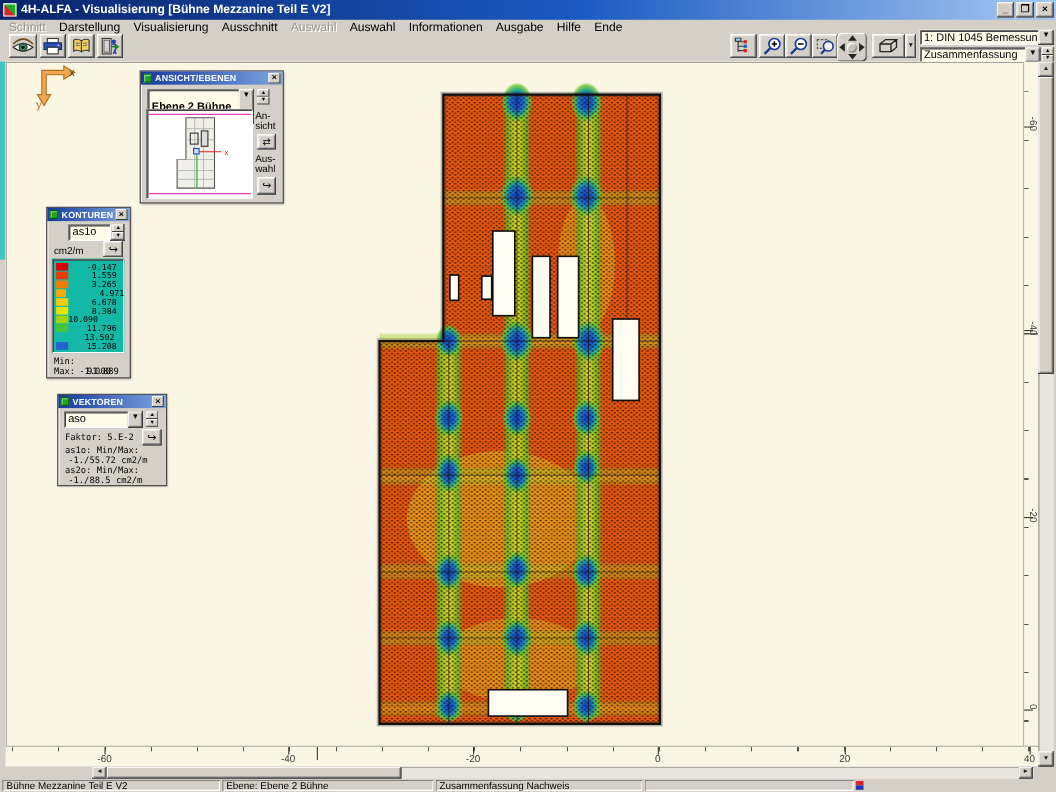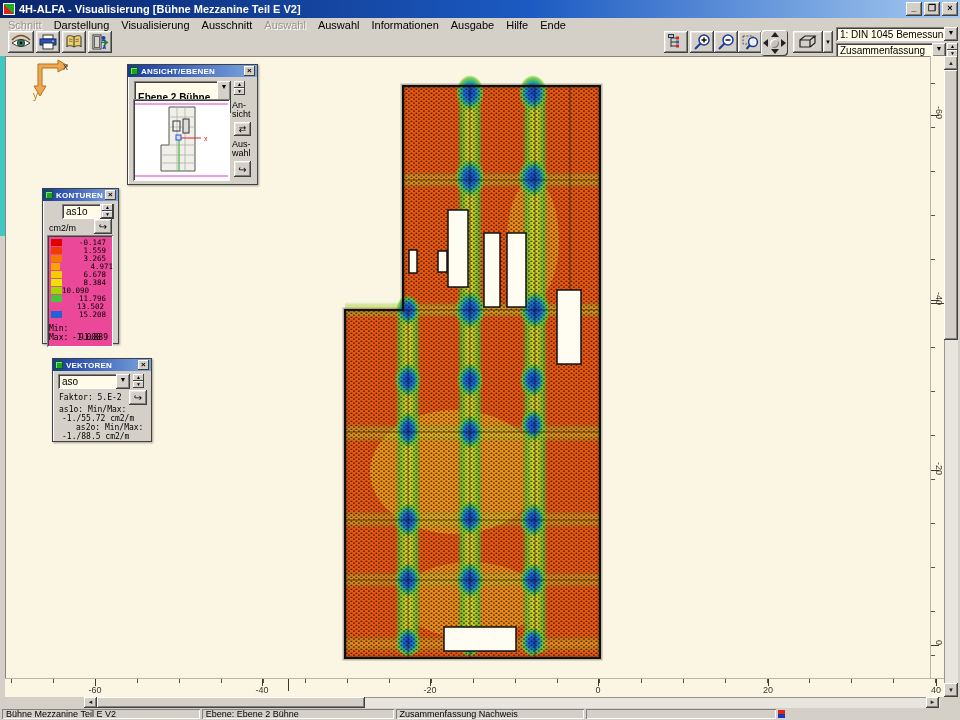--- a/index.html
+++ b/index.html
@@ -353,21 +353,21 @@
       <span class="drop">▼</span>
     </div>
     <div class="spin abs" style="left:59px;top:15px;">
       <div>▲</div>
       <div>▼</div>
     </div>
     <span class="abs lbl9" style="left:6px;top:34px;">cm2/m</span>
     <div class="btn abs" style="left:51px;top:30px;width:18px;height:15px;font-size:10px;">
         <span>↪</span>
       </div>
-    <div class="abs sunk" style="left:4px;top:46px;width:66px;height:112px;background:#ec4899;padding:3px 0 0 4px;box-sizing:border-box;">
+    <div class="abs sunk" style="left:4px;top:46px;width:66px;height:86px;background:#14b8a6;padding:3px 0 0 4px;box-sizing:border-box;">
       <div style="display:flex;align-items:center;height:8px;">
           <div style="width: 11px; height: 7px; background: rgb(225, 0, 0);"></div>
           <span class="mono" style="font-size:7.5px;width:44px;text-align:right;">-0.147</span>
         </div>
       <div style="display:flex;align-items:center;height:8px;">
           <div style="width: 11px; height: 7px; background: rgb(239, 59, 0);"></div>
           <span class="mono" style="font-size:7.5px;width:44px;text-align:right;">1.559</span>
         </div>
       <div style="display:flex;align-items:center;height:8px;">
           <div style="width: 11px; height: 7px; background: rgb(244, 122, 0);"></div>
@@ -425,21 +425,21 @@
     <div class="spin abs" style="left:80px;top:15px;">
       <div>▲</div>
       <div>▼</div>
     </div>
     <span class="abs mono" style="left:6px;top:34px;font-size:8px;">Faktor: 5.E-2</span>
     <div class="btn abs" style="left:76px;top:31px;width:18px;height:15px;font-size:10px;">
         <span>↪</span>
       </div>
     <span class="abs mono" style="left:6px;top:46px;font-size:8px;">as1o: Min/Max:</span>
     <span class="abs mono" style="left:9px;top:55px;font-size:8px;">-1./55.72 cm2/m</span>
-    <span class="abs mono" style="left:23px;top:64px;font-size:8px;">as2o: Min/Max:</span>
+    <span class="abs mono" style="left:6px;top:64px;font-size:8px;">as2o: Min/Max:</span>
     <span class="abs mono" style="left:9px;top:73px;font-size:8px;">-1./88.5 cm2/m</span>
   </div>
 
   <div id="vruler" class="abs">
     <div class="vtick" style="top:59px;"></div>
       <div class="vtick" style="top:244px;"></div>
       <div class="vtick" style="top:414px;"></div>
       <div class="vtick" style="top:589px;"></div>
     <div class="vtick" style="top:247px;width:14px;"></div>
     <span class="vlab" style="top:50px;">-60</span>

